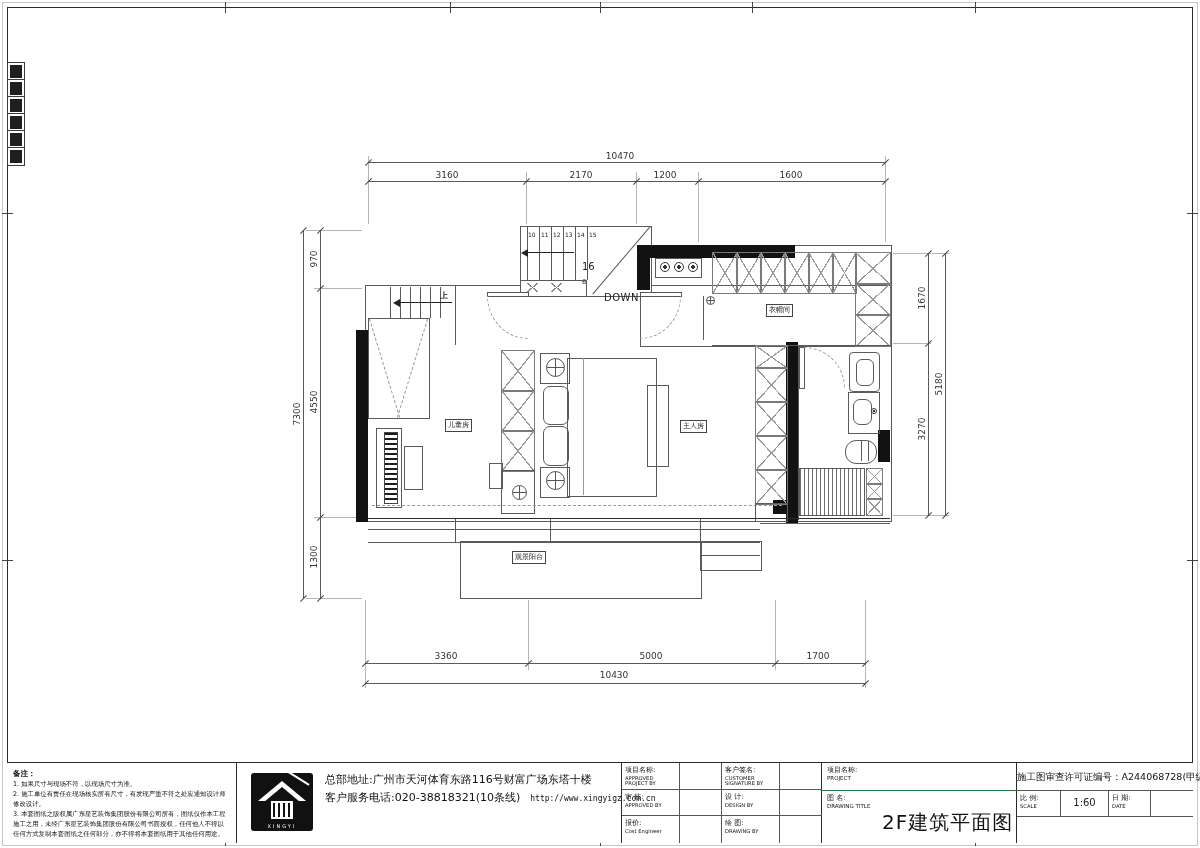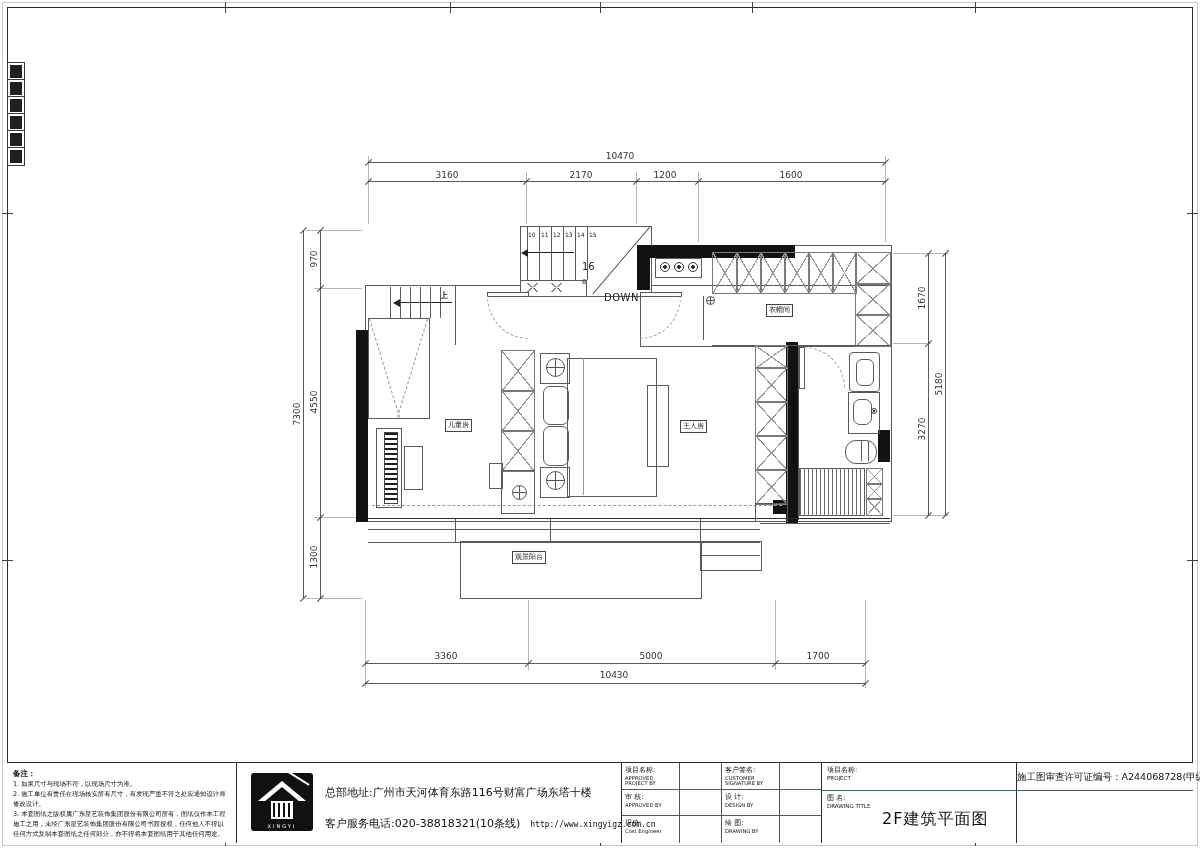--- a/index.html
+++ b/index.html
@@ -42,21 +42,21 @@
   .arrow-left::before{content:"";position:absolute;left:-7px;top:-3.5px;border:4px solid transparent;border-right:7px solid #222;}
   
   .stamp-cell{position:absolute;width:16px;height:17px;border:1px solid #3a3a3a;background:#fff;}
   .stamp-cell>div{position:absolute;left:2px;top:2px;right:2px;bottom:2px;background:#1f1f1f;}
   
   #titlebar{position:absolute;left:7px;top:762px;width:1186px;height:80px;border-top:1.5px solid #2b2b2b;background:#fff;}
   .tb-sec{position:absolute;top:0;height:80px;border-right:1px solid #2b2b2b;box-sizing:border-box;}
   .notes{font-size:6.4px;line-height:1.55;color:#111;padding:5px 6px 0 6px;box-sizing:border-box;}
   .notes b{font-size:7.5px;}
   .company-name{font-size:23px;font-weight:bold;letter-spacing:3px;color:#111;border-bottom:2px solid #111;display:inline-block;padding-bottom:1px;white-space:nowrap;}
-  .company-line{font-size:11px;color:#111;margin-top:16px;white-space:nowrap;}
+  .company-line{font-size:11px;color:#111;margin-top:3px;white-space:nowrap;}
   .company-url{font-size:8px;font-family:"DejaVu Sans Mono","Liberation Mono",monospace;color:#111;margin-left:10px;}
   .sig-grid{display:grid;grid-template-columns:58px 42px 58px 42px;grid-template-rows:26.5px 26.5px 26.5px;width:100%;height:100%;box-sizing:border-box;}
   .sig-cell{border-right:1px solid #555;border-bottom:1px solid #555;padding:2px 3px;box-sizing:border-box;overflow:hidden;}
   .sig-cell.last-col{border-right:none;}
   .sig-cell.last-row{border-bottom:none;}
   .sig-cn{font-size:7px;color:#111;}
   .sig-en{font-size:5.5px;color:#111;transform:scale(.95);transform-origin:left top;}
   .pr-label-cn{font-size:7px;color:#111;}
   .pr-label-en{font-size:5.5px;color:#111;}
   .logo-box{position:absolute;left:14px;top:10px;width:62px;height:58px;background:#111;border-radius:3px;}
@@ -370,22 +370,34 @@
   </div>
 
   <div class="tb-sec" style="left:815px;width:195px;">
     <div class="abs" style="left:0;top:0;width:195px;height:28px;border-bottom:1px solid #15803d;box-sizing:border-box;padding:2px 5px;">
       <div class="pr-label-cn">项目名称:</div>
       <div class="pr-label-en">PROJECT</div>
     </div>
     <div class="abs" style="left:0;top:28px;width:195px;height:52px;padding:2px 5px;box-sizing:border-box;">
       <div class="pr-label-cn">图 名:</div>
       <div class="pr-label-en">DRAWING TITLE</div>
-      <div style="position:absolute;left:60px;top:18px;font-size:16px;color:#111;letter-spacing:1px;">2F建筑平面图</div>
+      <div style="position:absolute;left:60px;top:18px;font-size:20px;color:#111;letter-spacing:1px;">2F建筑平面图</div>
     </div>
   </div>
 
   <div class="tb-sec" style="left:1010px;width:176px;border-right:none;">
     <div class="abs" style="left:0;top:0;width:176px;height:28px;border-bottom:1px solid #555;box-sizing:border-box;font-size:9.5px;color:#111;padding-top:8px;text-align:center;white-space:nowrap;">
       <span>施工图审查许可证编号：</span><span>A244068728(甲级)</span>
     </div>
+    <div class="abs" style="left:0;top:28px;width:176px;height:26px;border-bottom:1px solid #555;box-sizing:border-box;">
+      <div class="abs" style="left:0;top:0;width:44px;height:26px;border-right:1px solid #555;box-sizing:border-box;padding:2px 3px;">
+        <div class="sig-cn">比 例:</div>
+        <div class="sig-en">SCALE</div>
+      </div>
+      <div class="abs" style="left:44px;top:0;width:48px;height:26px;border-right:1px solid #555;box-sizing:border-box;font-size:10px;text-align:center;padding-top:6px;">1:60</div>
+      <div class="abs" style="left:92px;top:0;width:42px;height:26px;border-right:1px solid #555;box-sizing:border-box;padding:2px 3px;">
+        <div class="sig-cn">日 期:</div>
+        <div class="sig-en">DATE</div>
+      </div>
+      <div class="abs" style="left:134px;top:0;width:42px;height:26px;"></div>
+    </div>
   </div>
 </div>
 
 </body></html>

